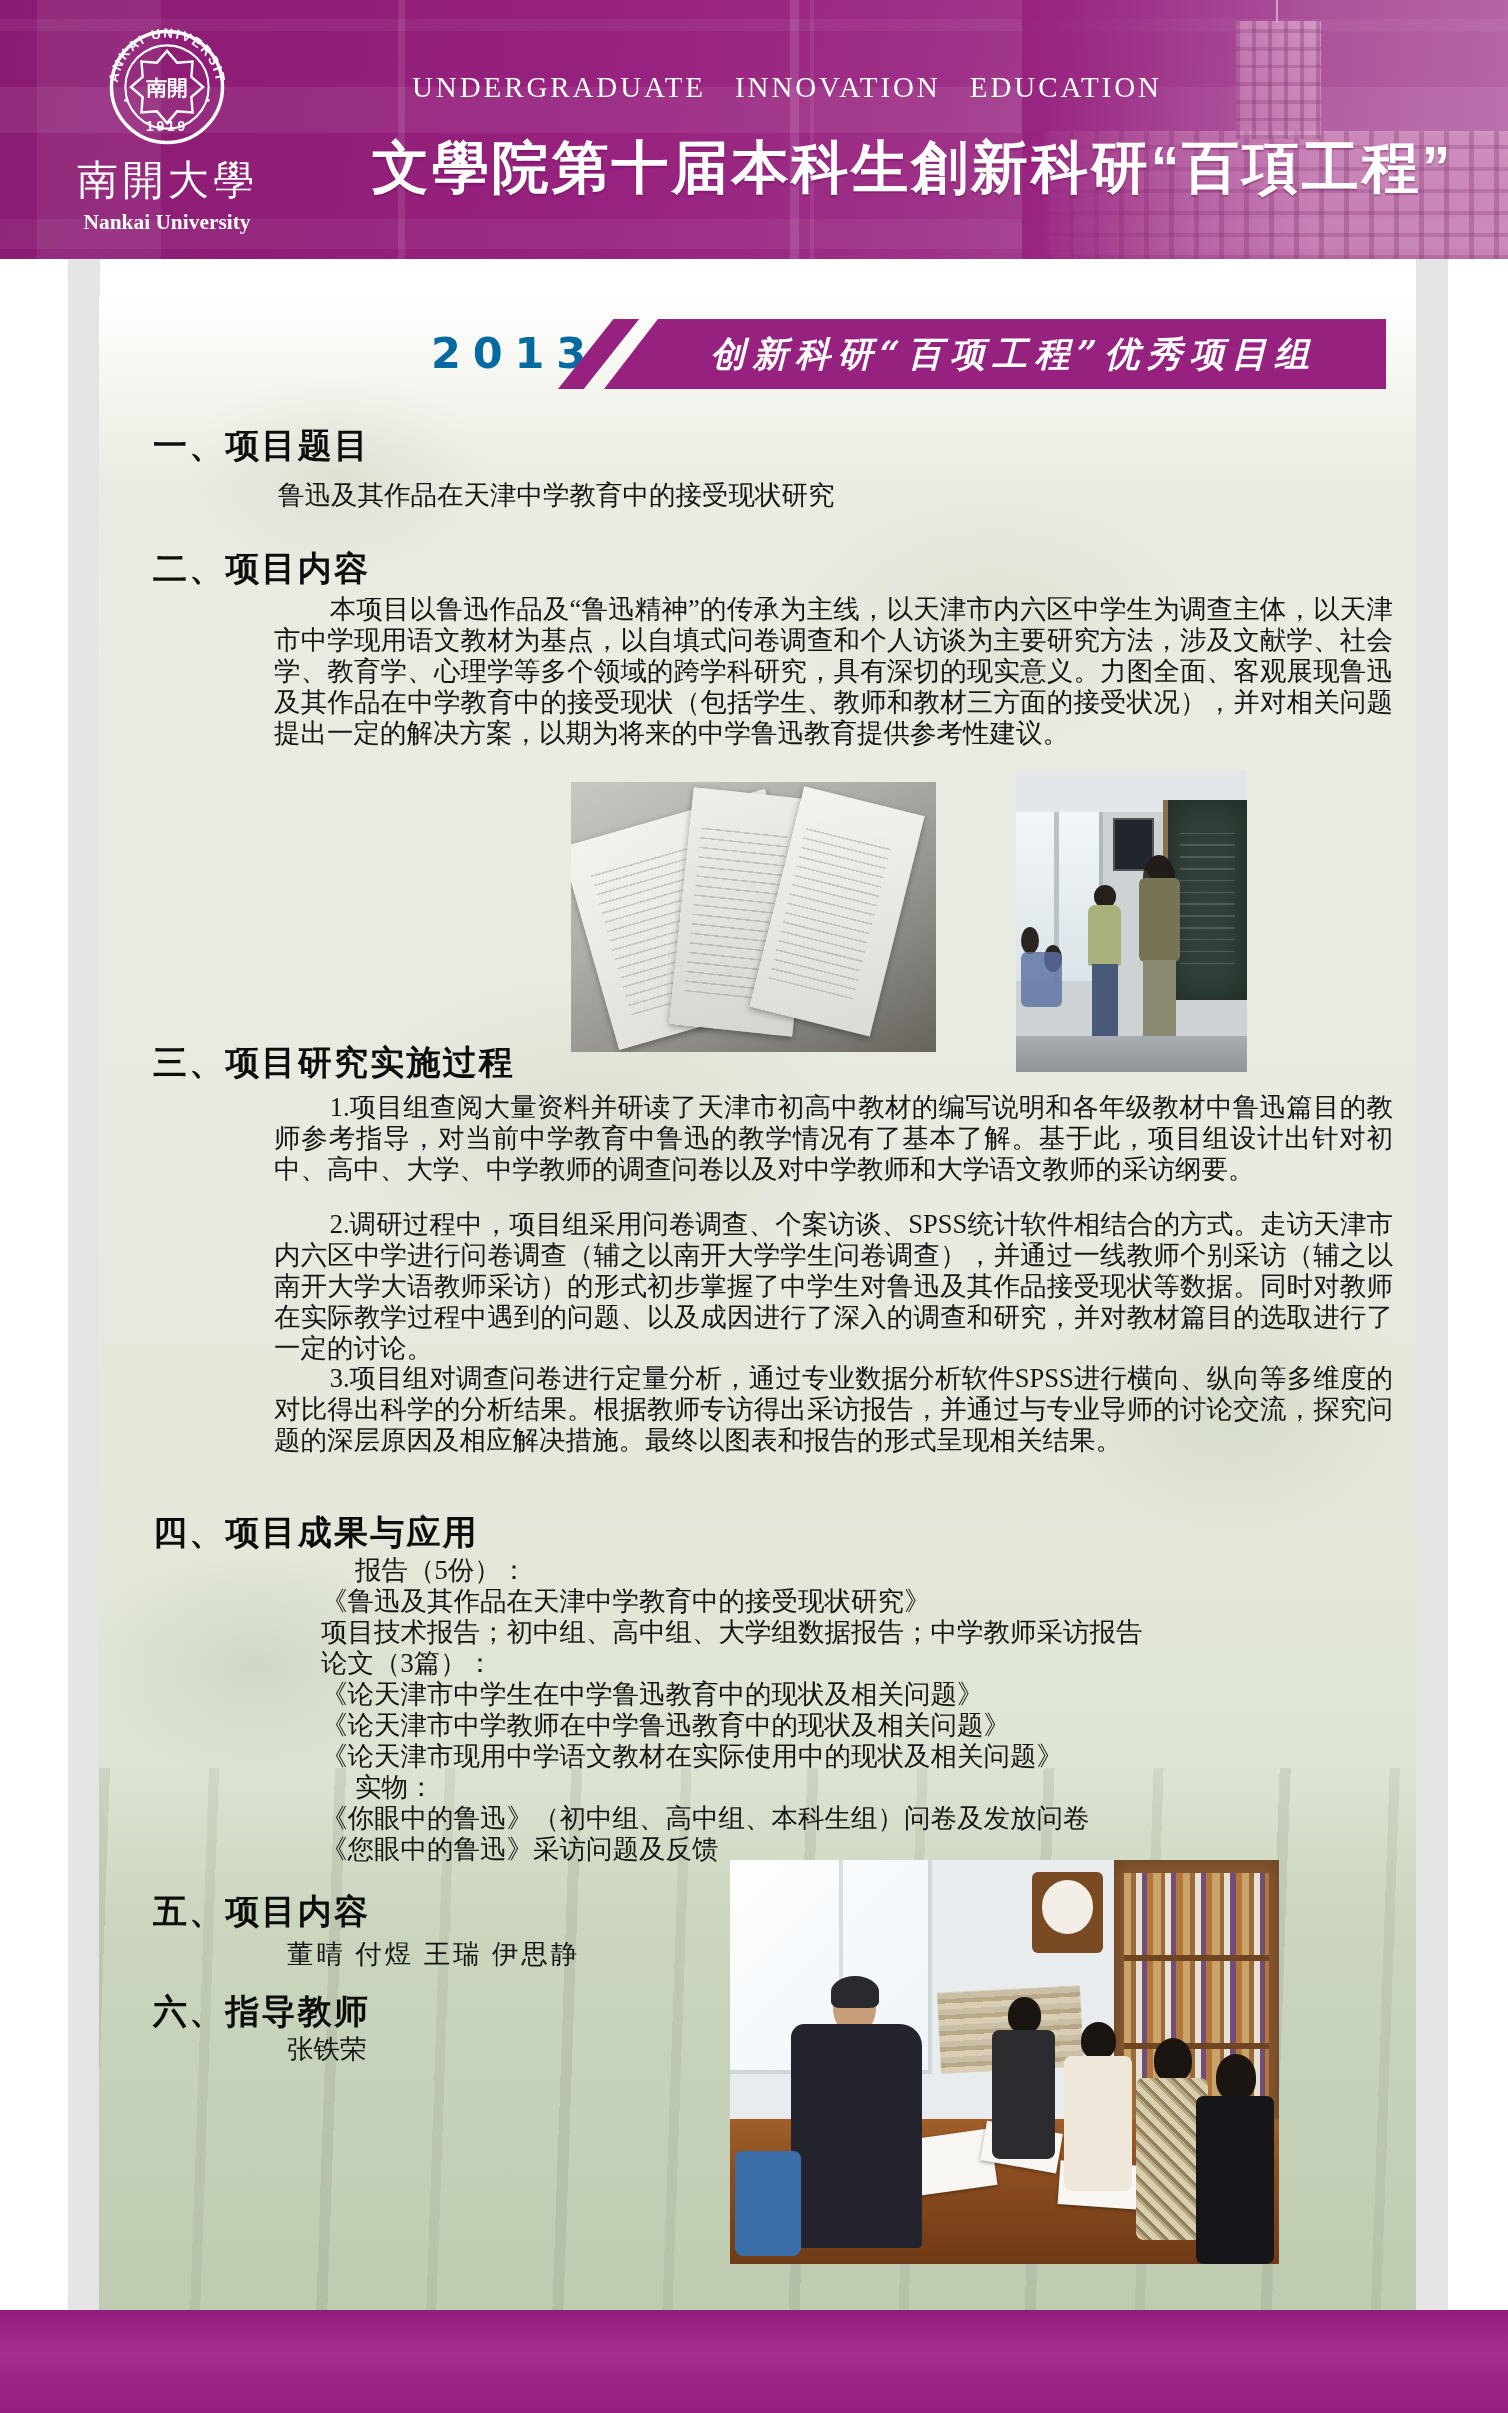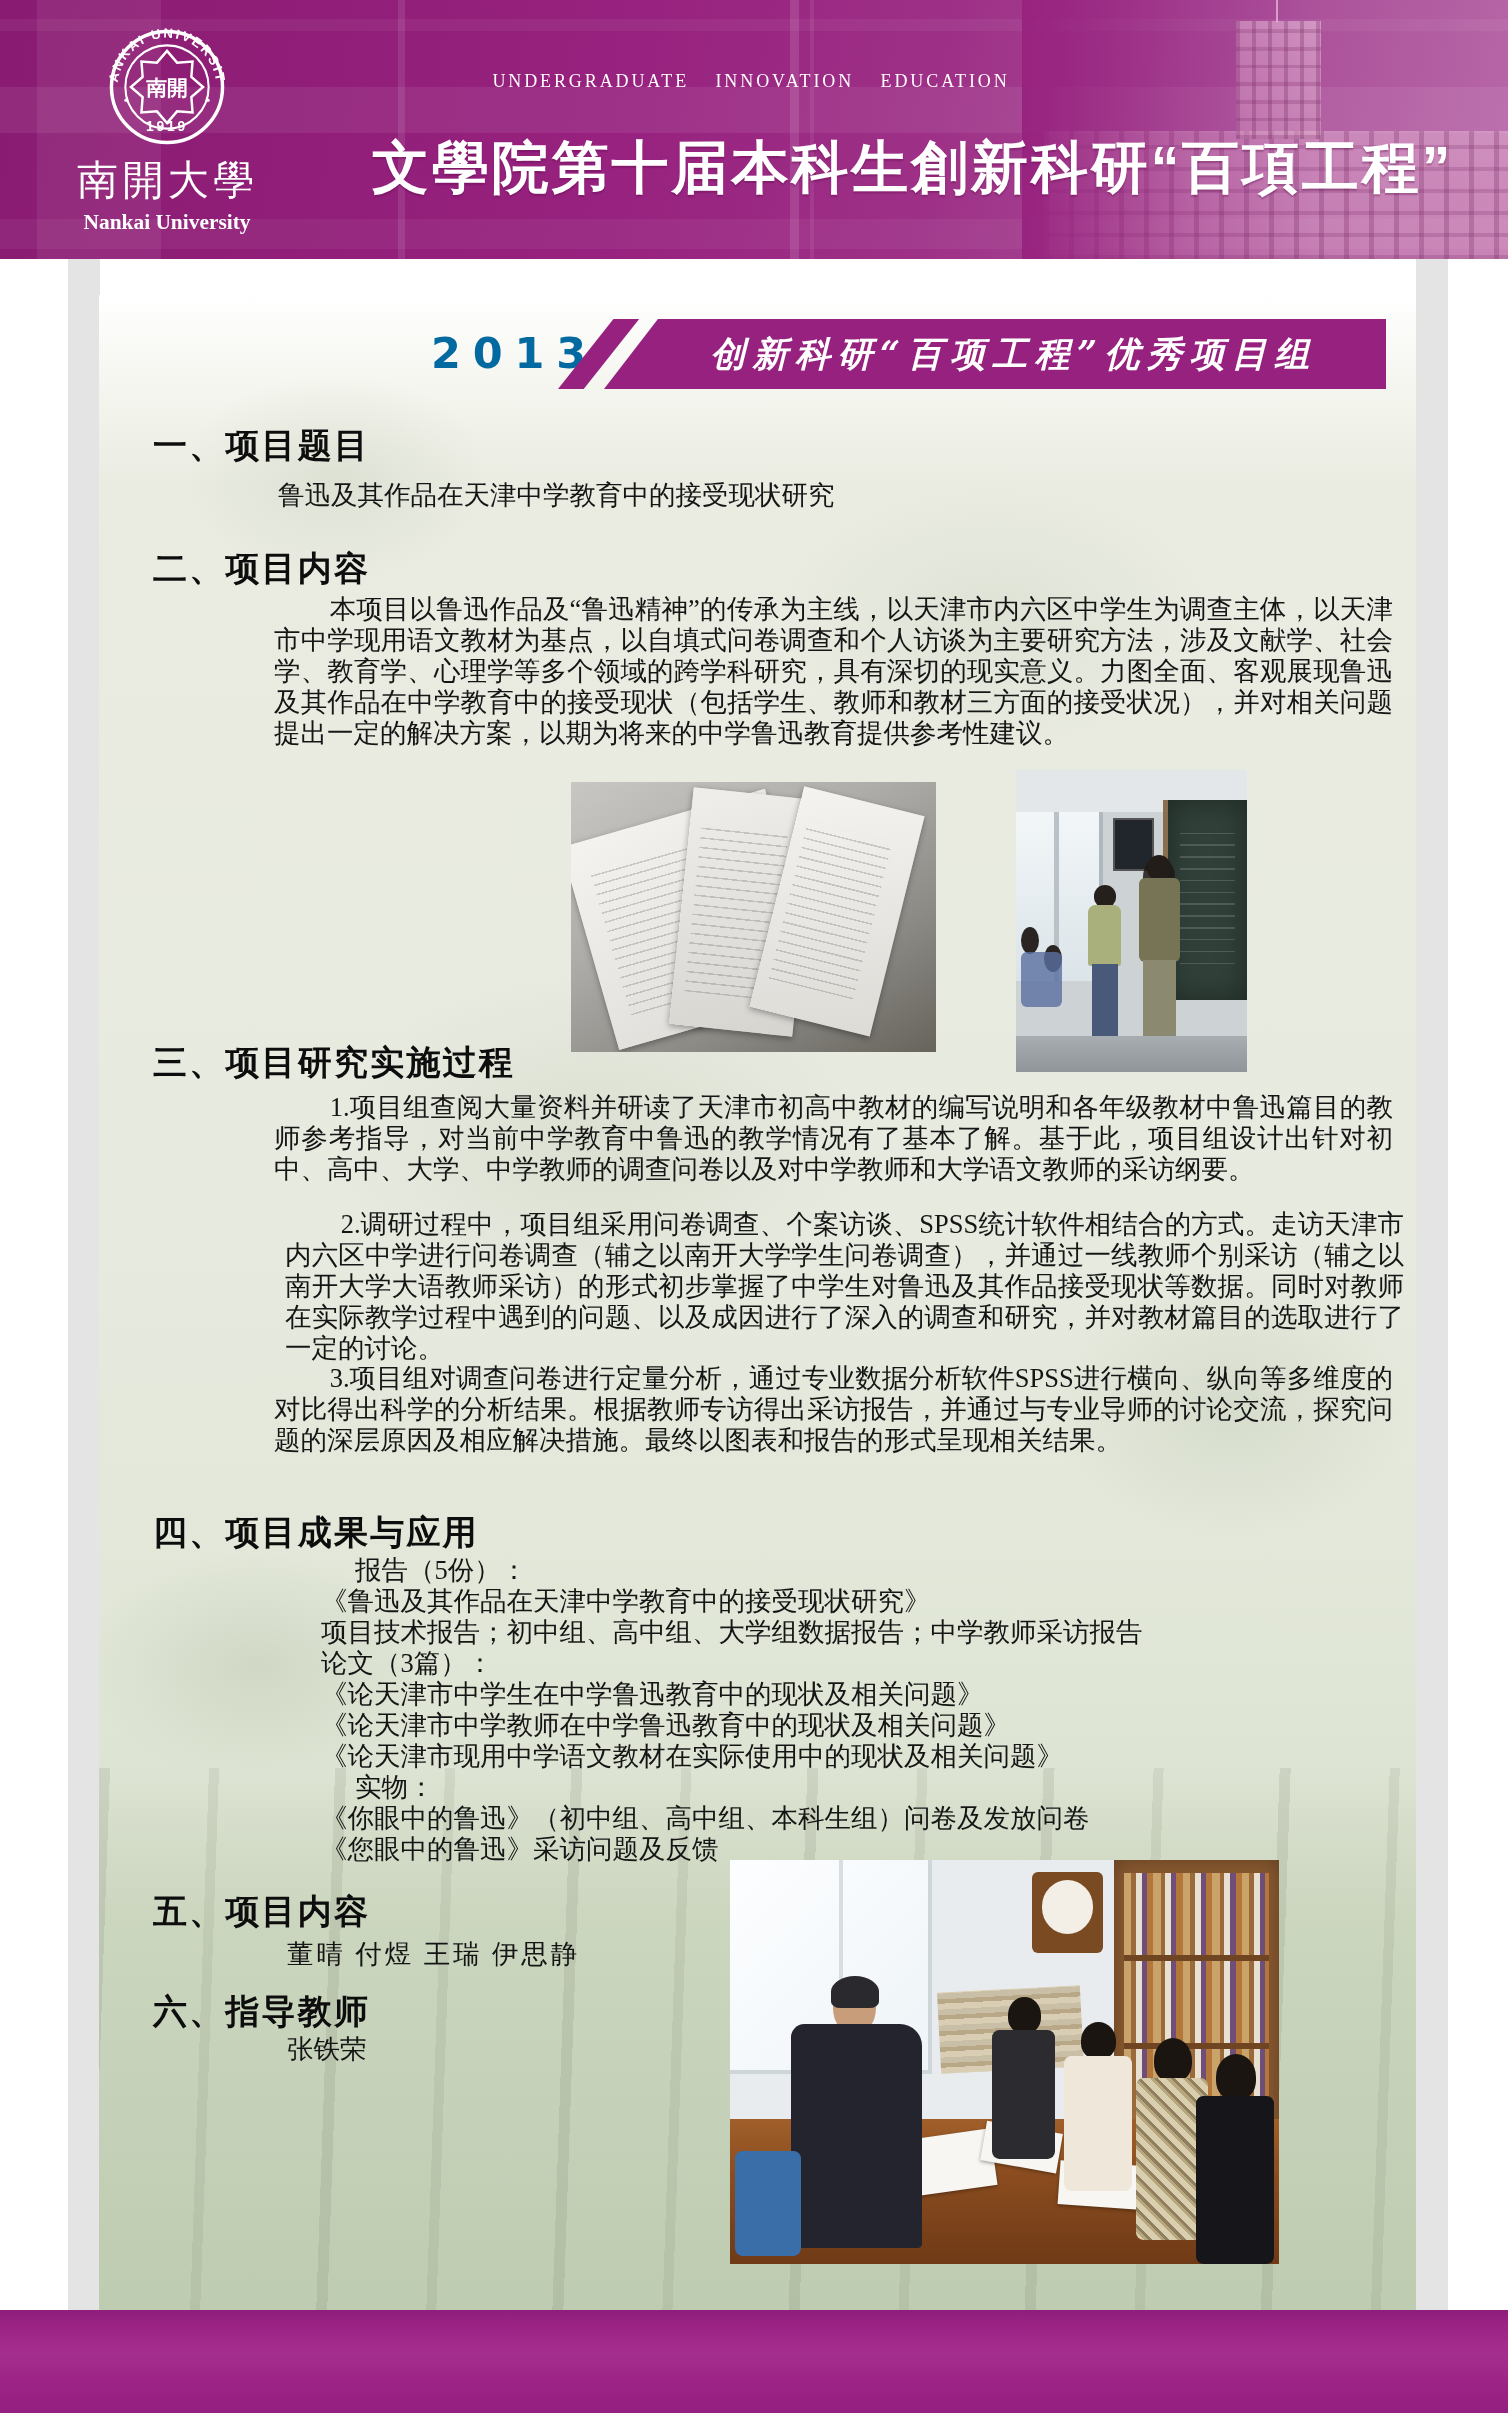--- a/index.html
+++ b/index.html
@@ -41,22 +41,22 @@
   .b-antenna{position:absolute;left:254px;top:0;width:2.2px;height:22px;background:rgba(250,230,242,.6);}
   .b-fade{position:absolute;left:0;top:0;width:100%;height:100%;
     background:linear-gradient(to right,rgba(151,34,127,.95) 0%,rgba(151,34,127,.25) 35%,rgba(151,34,127,0) 60%);}
 
   .logo{position:absolute;left:77px;top:28px;width:180px;text-align:center;}
   .seal{display:block;margin:0 auto;}
   .callig{margin-top:7.4px;color:#fff;font-size:41px;letter-spacing:4.4px;font-family:"DejaVu Serif",serif;white-space:nowrap;}
   .name-en{margin-top:1.5px;color:#fff;font-size:21.4px;font-weight:bold;font-family:"Liberation Serif",serif;white-space:nowrap;}
 
   .eyebrow{
-    position:absolute;left:412px;top:71px;width:678px;text-align:center;color:#fff;
-    font-family:"Liberation Serif",serif;font-size:18px;letter-spacing:2.9px;word-spacing:19px;white-space:nowrap;
+    position:absolute;left:412px;top:71px;width:678px;color:#fff;
+    font-family:"Liberation Serif",serif;font-size:29px;letter-spacing:2.9px;word-spacing:19px;white-space:nowrap;
   }
   .main-title{
     position:absolute;left:372px;top:130px;margin:0;color:#fff;
     font-family:"Liberation Sans","DejaVu Sans",sans-serif;font-weight:900;
     font-size:57px;letter-spacing:2.9px;white-space:nowrap;
     text-shadow:0 1.5px 1.5px rgba(90,10,70,.35);
   }
 
   
   .strip{position:absolute;top:259px;height:2051px;background:#e4e4e4;}
@@ -292,21 +292,21 @@
     <div class="pc-students">
       <b class="s1"></b>
         <b class="s2"></b>
         <i class="u"></i>
     </div>
     <div class="pc-floor"></div>
   </figure>
 
   <h2 class="h" style="top:1040px;">三、项目研究实施过程</h2>
   <p class="para" style="top:1092px;">1.项目组查阅大量资料并研读了天津市初高中教材的编写说明和各年级教材中鲁迅篇目的教师参考指导，对当前中学教育中鲁迅的教学情况有了基本了解。基于此，项目组设计出针对初中、高中、大学、中学教师的调查问卷以及对中学教师和大学语文教师的采访纲要。</p>
-  <p class="para" style="top:1209px;margin-left:11px;">2.调研过程中，项目组采用问卷调查、个案访谈、SPSS统计软件相结合的方式。走访天津市内六区中学进行问卷调查（辅之以南开大学学生问卷调查），并通过一线教师个别采访（辅之以南开大学大语教师采访）的形式初步掌握了中学生对鲁迅及其作品接受现状等数据。同时对教师在实际教学过程中遇到的问题、以及成因进行了深入的调查和研究，并对教材篇目的选取进行了一定的讨论。</p>
+  <p class="para" style="top:1209px;">2.调研过程中，项目组采用问卷调查、个案访谈、SPSS统计软件相结合的方式。走访天津市内六区中学进行问卷调查（辅之以南开大学学生问卷调查），并通过一线教师个别采访（辅之以南开大学大语教师采访）的形式初步掌握了中学生对鲁迅及其作品接受现状等数据。同时对教师在实际教学过程中遇到的问题、以及成因进行了深入的调查和研究，并对教材篇目的选取进行了一定的讨论。</p>
   <p class="para" style="top:1363px;">3.项目组对调查问卷进行定量分析，通过专业数据分析软件SPSS进行横向、纵向等多维度的对比得出科学的分析结果。根据教师专访得出采访报告，并通过与专业导师的讨论交流，探究问题的深层原因及相应解决措施。最终以图表和报告的形式呈现相关结果。</p>
 
   <h2 class="h" style="top:1510px;">四、项目成果与应用</h2>
   <div class="list" style="top:1555px;">
     <div class="line indent">报告（5份）：</div>
     <div class="line">《鲁迅及其作品在天津中学教育中的接受现状研究》</div>
     <div class="line">项目技术报告；初中组、高中组、大学组数据报告；中学教师采访报告</div>
     <div class="line">论文（3篇）：</div>
     <div class="line">《论天津市中学生在中学鲁迅教育中的现状及相关问题》</div>
     <div class="line">《论天津市中学教师在中学鲁迅教育中的现状及相关问题》</div>

